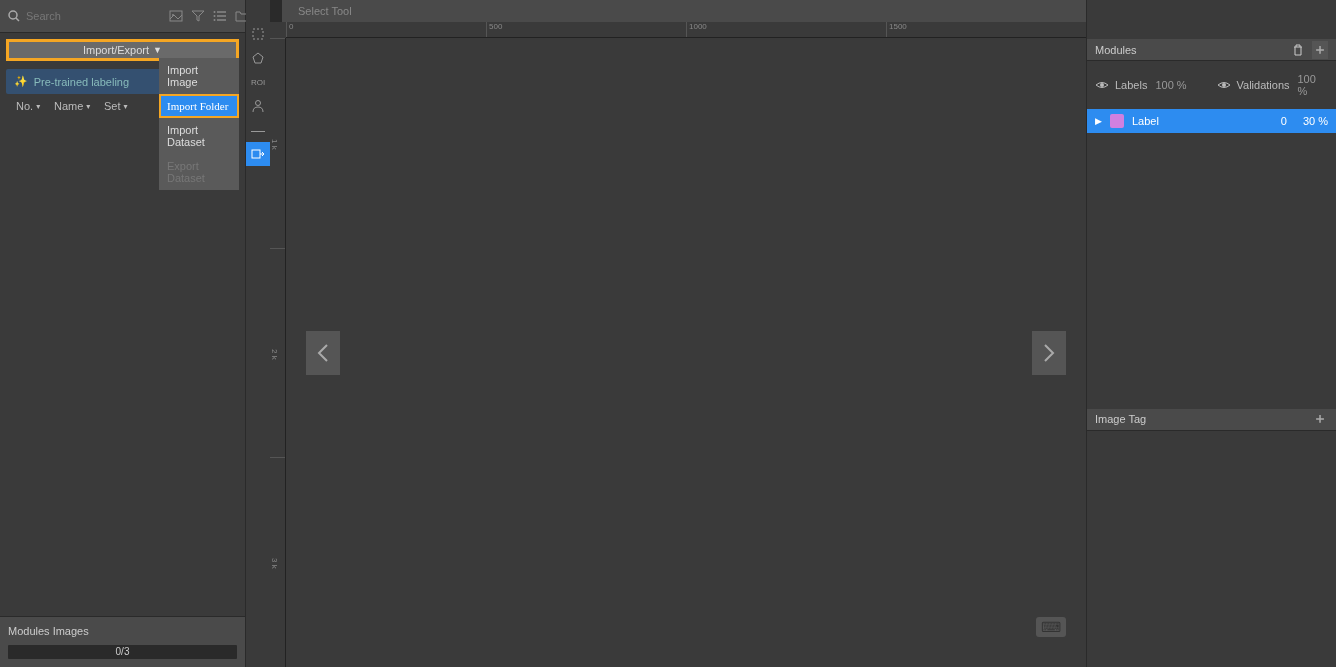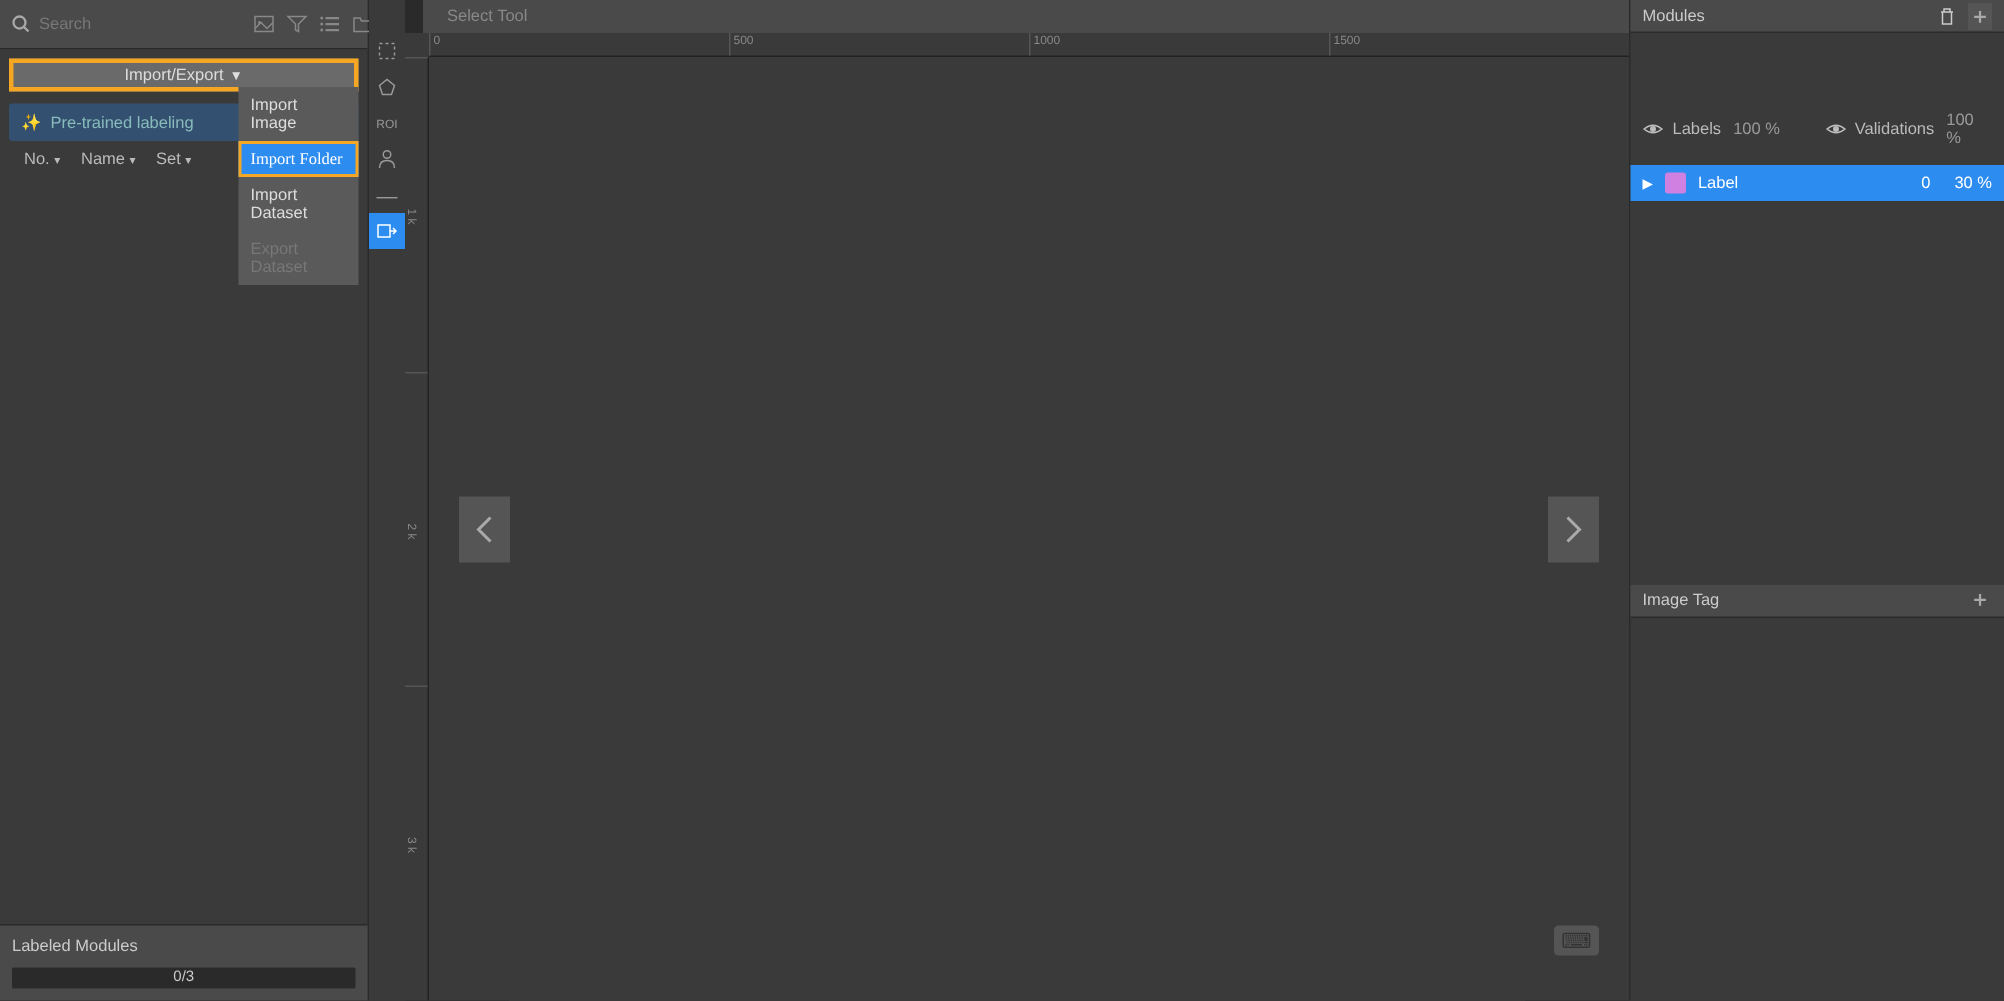--- a/index.html
+++ b/index.html
@@ -56,33 +56,33 @@
 .ruler-tick-h { flex: 1; border-left: 1px solid #555; font-size: 8px; color: #888; padding-left: 2px; position: relative; }
 .ruler-tick-v { flex: 1; border-top: 1px solid #555; font-size: 8px; color: #888; padding-top: 2px; text-align: center; writing-mode: vertical-lr; position: relative; }
 .canvas-viewport { position: absolute; top: 16px; left: 16px; right: 0; bottom: 0; background: #3a3a3a; }
 .nav-arrow { position: absolute; top: 50%; transform: translateY(-50%); width: 34px; height: 44px; background: #555; display: flex; align-items: center; justify-content: center; color: #aaa; cursor: pointer; font-size: 20px; }
 .nav-prev { left: 20px; }
 .nav-next { right: 20px; }
 .keyboard-icon { position: absolute; bottom: 30px; right: 20px; width: 30px; height: 20px; background: #555; border-radius: 3px; color: #333; display: flex; align-items: center; justify-content: center; font-size: 14px; }
 
 
 .right-panel { width: 250px; background: #3a3a3a; display: flex; flex-direction: column; border-left: 1px solid #2a2a2a; }
-.panel-header { height: 22px; background: #4a4a4a; display: flex; align-items: center; padding: 0 8px; color: #ccc; font-size: 11px; border-bottom: 1px solid #2a2a2a; }
+.panel-header { height: 22px; background: #4a4a4a; display: flex; align-items: center; padding: 0 8px; color: #ccc; font-size: 11px; border-bottom: 1px solid #2a2a2a; margin-top: 39px; }
 .panel-header .spacer { flex: 1; }
 .panel-header .hicon { color: #aaa; cursor: pointer; margin-left: 4px; width: 16px; text-align: center; font-size: 14px; }
 
 .modules-body { height: 150px; display: flex; align-items: center; justify-content: center; position: relative; }
 .module-node { background: #2d8cf0; color: #fff; padding: 8px 28px; border-radius: 2px; font-size: 11px; position: relative; }
 .module-node::before, .module-node::after { content: ''; position: absolute; left: 50%; transform: translateX(-50%); width: 4px; height: 8px; background: #888; }
 .module-node::before { top: -8px; }
 .module-node::after { bottom: -8px; }
 
 .display-body { padding: 12px 8px; }
 .display-row { display: flex; align-items: center; gap: 10px; }
-.display-item { display: flex; align-items: center; gap: 6px; color: #bbb; font-size: 11px; flex: 1; margin-top: 40px; }
+.display-item { display: flex; align-items: center; gap: 6px; color: #bbb; font-size: 11px; flex: 1; }
 .eye-icon { color: #bbb; }
 .pct { color: #999; margin-left: 2px; }
 
 .tabs { display: flex; height: 26px; }
 .tab { flex: 1; background: #555; color: #ccc; display: flex; align-items: center; justify-content: center; font-size: 11px; cursor: pointer; border-right: 1px solid #3a3a3a; }
 .tab.active { background: #2d8cf0; color: #fff; }
 
 .classes-row { display: flex; align-items: center; padding: 4px 8px; background: #444; gap: 10px; }
 .classes-label { color: #ccc; font-size: 11px; }
 .scope-select { color: #ddd; font-size: 11px; cursor: pointer; }
@@ -179,21 +179,21 @@
         </div>
       <div class="col-header col-val">
           <span>Val.</span>
           <span class="caret">▾</span>
         </div>
     </div>
 
     <div class="left-fill"></div>
 
     <div class="labeled-section">
-      <div class="labeled-title">Labeled Modules</div>
+      <div class="labeled-title">Modules Images</div>
       <div class="progress-bar-container">
         <div class="progress-text">0/3</div>
       </div>
     </div>
   </div>
 
   <div class="toolbar-strip">
     <div class="strip-item">
         <svg width="14" height="14" viewBox="0 0 14 14">
           <rect x="2" y="2" width="10" height="10" stroke="#999" fill="none" stroke-dasharray="2"></rect>

